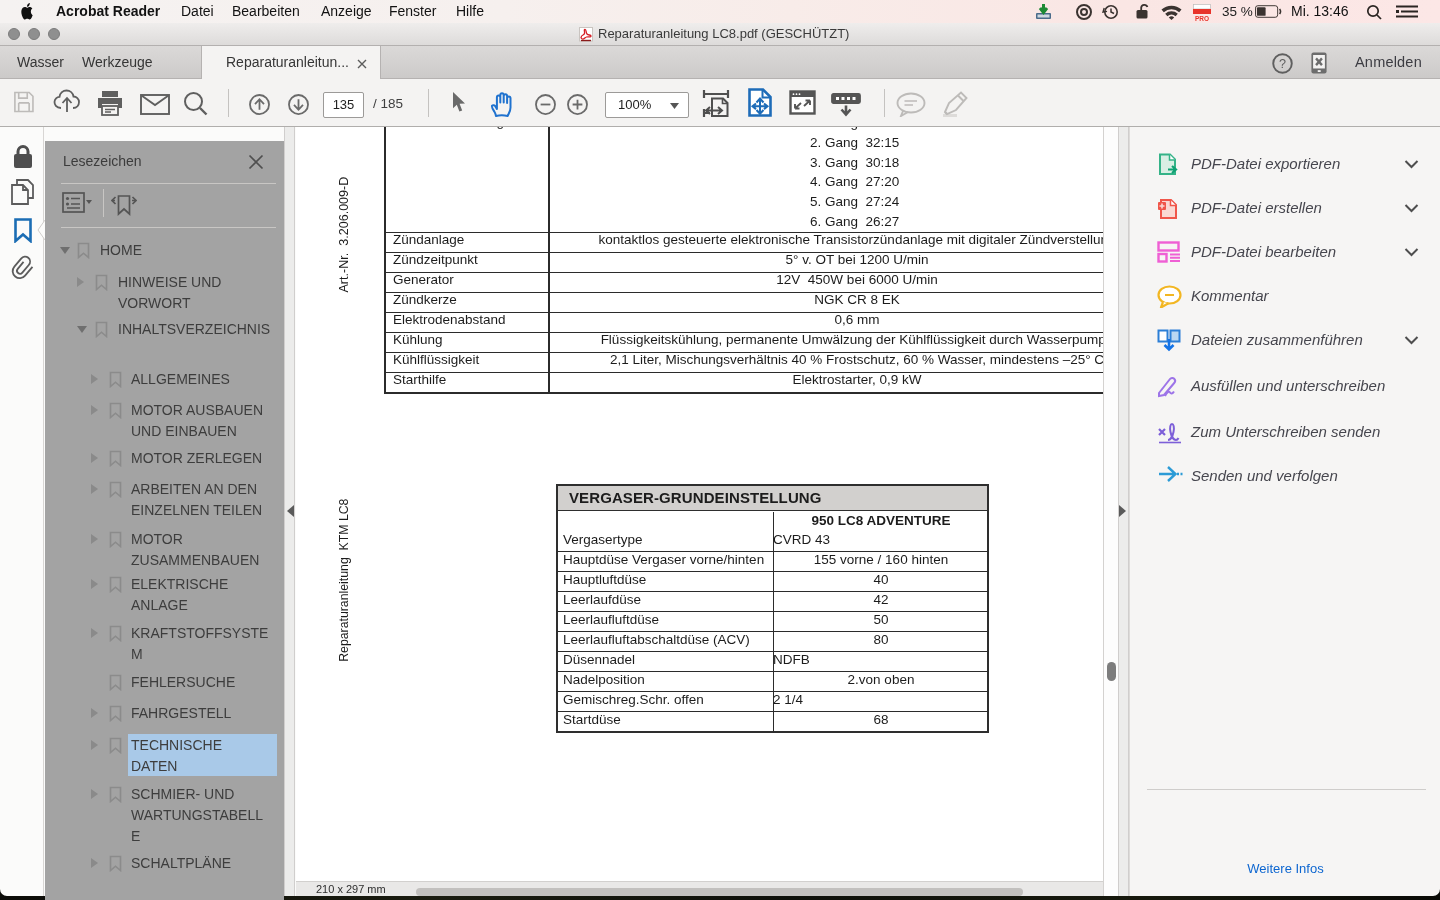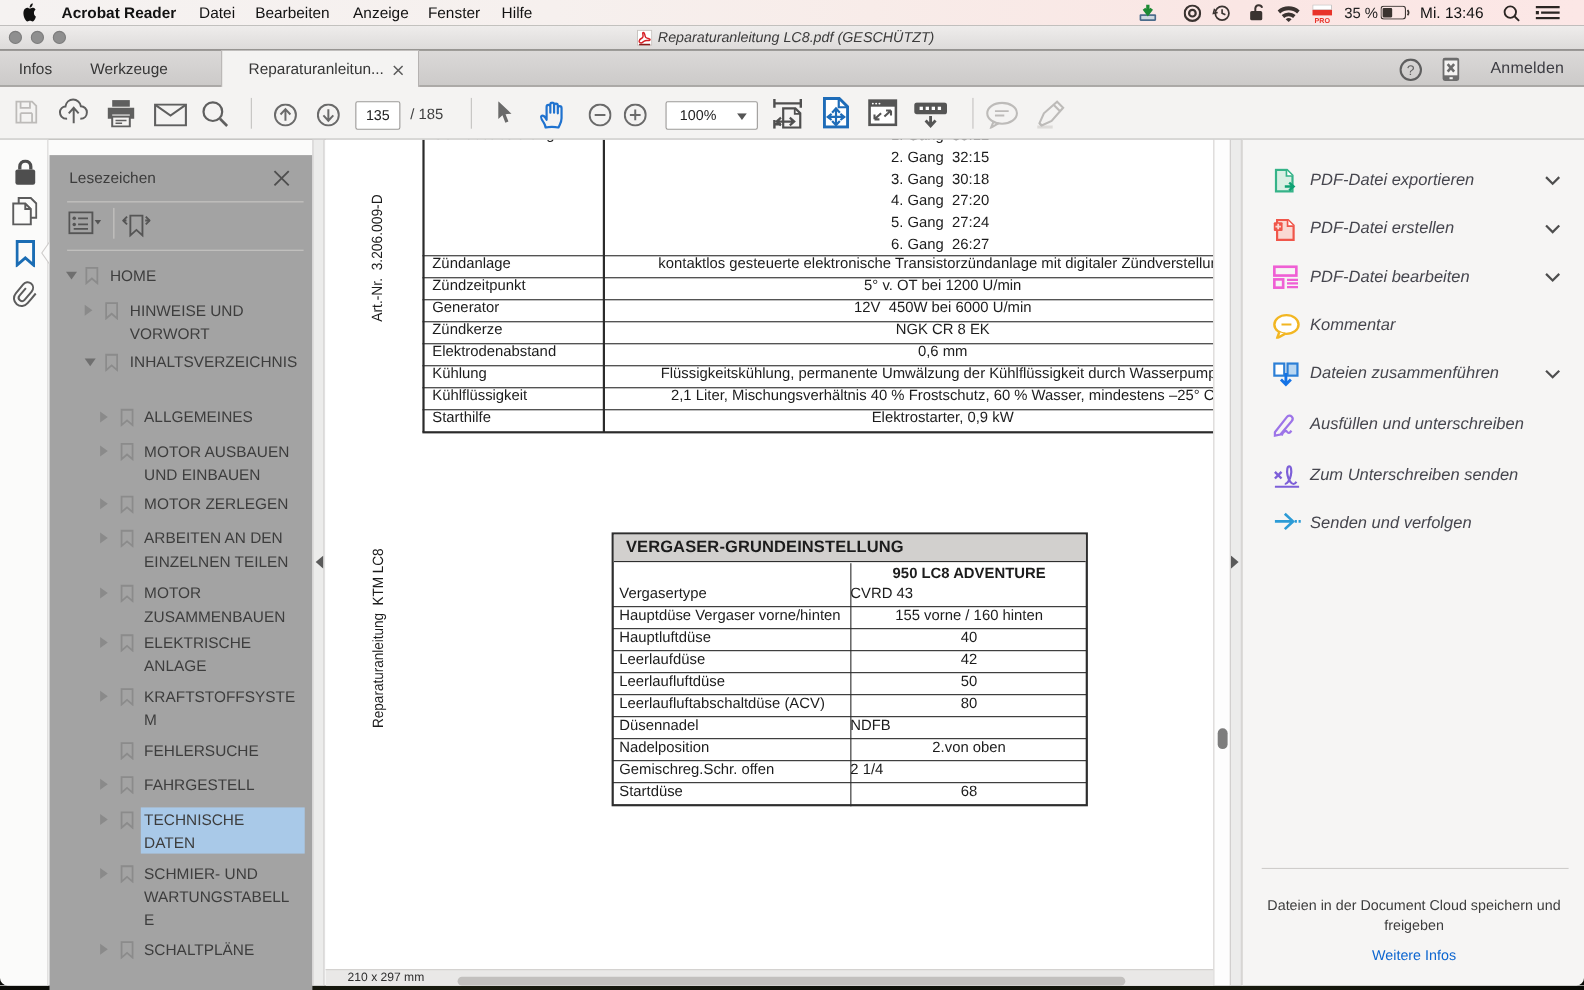--- a/index.html
+++ b/index.html
@@ -11,21 +11,21 @@
   
   #menubar { position:absolute; left:0; top:0; width:1440px; height:23px;
     background:linear-gradient(to right,#f5f2f1 0%,#f6f0ee 35%,#f8ece9 55%,#fae6e4 78%,#fce7e6 100%); }
   #menubar span { position:absolute; top:3px; font-size:14px; color:#121212; }
 
   
   #titlebar { position:absolute; left:0; top:23px; width:1440px; height:23px;
     background:linear-gradient(#efedec,#dddbda); border-bottom:1px solid #b3b0af; }
   .tl { position:absolute; top:5px; width:12px; height:12px; border-radius:6px;
     background:#8f8f8f; border:0.5px solid #7c7c7c; }
-  #title-txt { position:absolute; top:3px; left:598px; font-size:13px; color:#3a3a3a;font-style:italic; }
+  #title-txt { position:absolute; top:3px; left:598px; font-size:13px; color:#3a3a3a; }
 
   
   #tabbar { position:absolute; left:0; top:46px; width:1440px; height:33px;
     background:linear-gradient(#dbd9d8,#cccac9); border-bottom:1px solid #b5b2b1; }
   .tabtxt { position:absolute; top:8px; font-size:14px; color:#363636; }
   #activetab { position:absolute; left:201px; top:0; width:180px; height:34px;
     background:#f4f3f2; border-left:1px solid #b5b2b1; border-right:1px solid #b5b2b1; }
 
   
   #toolbar { position:absolute; left:0; top:79px; width:1440px; height:48px;
@@ -130,21 +130,21 @@
     <div class="tl" style="left:48px;"></div>
     <svg class="abs" style="left:579px;top:4px;" width="14" height="15" viewBox="0 0 14 15">
       <rect x="0.5" y="0.5" width="13" height="13.5" fill="#fff" stroke="#c9c4c0" stroke-width="1"></rect>
       <path d="M2 10.5 C2.5 7.5 5 8.5 5.5 6.5 C6 4.5 4.5 2.5 6 2.5 C7.5 2.5 6.8 5.5 8 7 C9.2 8.5 12 7.5 12 9 C12 10.5 9 9.5 7.5 10 C6 10.5 4.5 12.5 3.5 12 C2.5 11.5 2 11.5 2 10.5z" fill="none" stroke="#d61f26" stroke-width="1.3"></path>
       <rect x="2" y="12.8" width="10" height="1.4" fill="#8a1a1a"></rect>
     </svg>
     <span id="title-txt">Reparaturanleitung LC8.pdf (GESCHÜTZT)</span>
   </div>
   <div id="tabbar">
     <div id="activetab"></div>
-    <span class="tabtxt" style="left:17px;">Infos</span>
+    <span class="tabtxt" style="left:17px;">Wasser</span>
     <span class="tabtxt" style="left:82px;">Werkzeuge</span>
     <span class="tabtxt" style="left:226px;">Reparaturanleitun...</span>
     <svg class="abs" style="left:357px;top:13px;" width="10" height="10" viewBox="0 0 10 10">
       <path d="M1 1 L9 9 M9 1 L1 9" stroke="#5c5c5c" stroke-width="1.4"></path>
     </svg>
     <svg class="abs" style="left:1272px;top:7px;" width="21" height="21" viewBox="0 0 24 24">
       <circle cx="12" cy="12" r="10.6" fill="none" stroke="#5f5f5f" stroke-width="2.2"></circle>
       <text x="12" y="17" font-size="14.5" fill="#5f5f5f" text-anchor="middle" font-family="Liberation Sans">?</text>
     </svg>
     <svg class="abs" style="left:1311px;top:5px;" width="16" height="24" viewBox="0 0 19 26">
@@ -501,21 +501,20 @@
    <path d="M11 19 C13 19 15.5 16 16.5 11 C17.5 6 16.5 3 15 3 C13.5 3 12.5 6 13.5 11 C14.5 16 17 19 19 19 C20.5 19 21 18 21.5 17" fill="none" stroke="#7d5fd8" stroke-width="2"></path>
    <path d="M2 21.5 H24" stroke="#7d5fd8" stroke-width="1.6"></path>
  </svg>
       <div class="rpitem" style="top:296px;">Zum Unterschreiben senden</div>
       <svg class="rpicon" width="26" height="18" viewBox="0 0 26 18" style="left:27px;top:337.5px;">
    <path d="M2 9 H17 M11 2 L18.5 9 L11 16" fill="none" stroke="#2c9bd6" stroke-width="2.4"></path>
    <path d="M20 9 H22 M23.5 9 H25.5" stroke="#2c9bd6" stroke-width="2.4" stroke-dasharray="2 2"></path>
  </svg>
       <div class="rpitem" style="top:340px;">Senden und verfolgen</div>
       <div class="abs" style="left:17px;top:662px;width:279px;height:1px;background:#cfcdcb;"></div>
-      <div class="abs" style="left:0;top:687px;width:311px;text-align:center;font-size:13px;color:#3d3d3d;line-height:18px;">Dateien in der Document Cloud speichern und<br>freigeben</div>
       <div class="abs" style="left:0;top:734px;width:311px;text-align:center;font-size:13px;color:#0d66d0;">Weitere Infos</div>
     </div>
     <div id="bottomstrip">
       <span class="abs" style="left:20px;top:1px;font-size:11px;color:#2e2e2e;line-height:13px;">210 x 297 mm</span>
       <div class="abs" style="left:120px;top:5.5px;width:607px;height:8.5px;background:#c2c0be;border-radius:4px;"></div>
     </div>
     <svg class="abs" style="left:286px;top:378px;" width="8" height="12" viewBox="0 0 8 12">
         <path d="M8 0 L1 6 L8 12 Z" fill="#5a5a5a"></path>
       </svg>
     <svg class="abs" style="left:1119px;top:378px;" width="8" height="12" viewBox="0 0 8 12">

